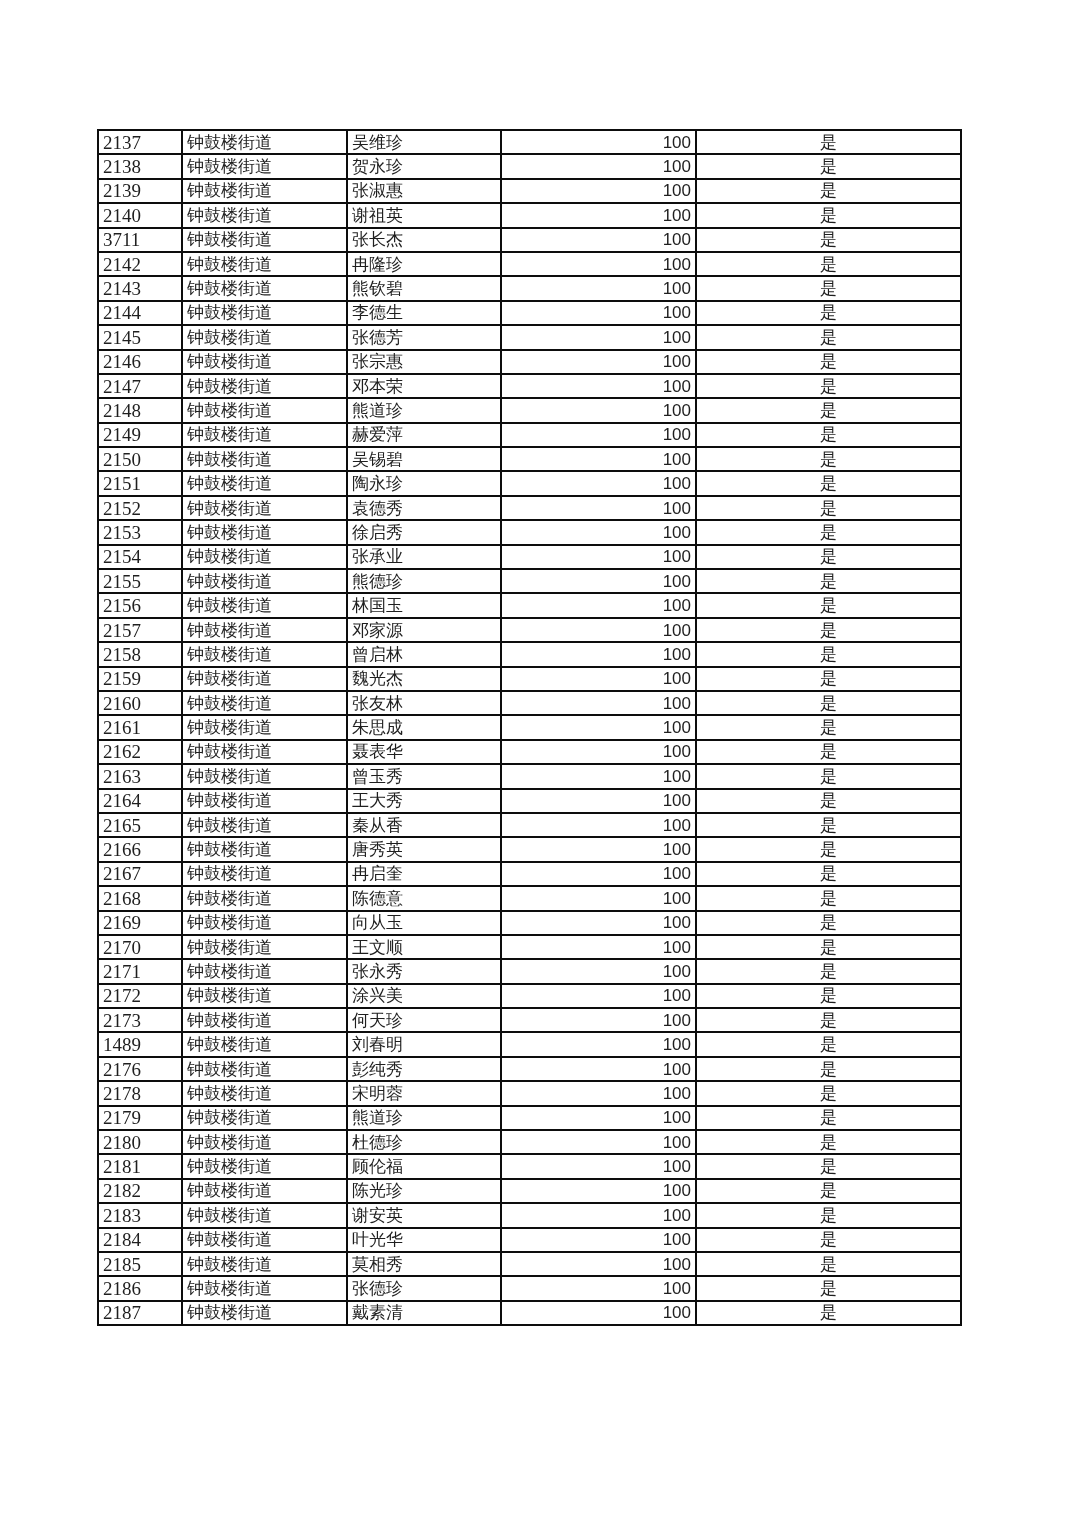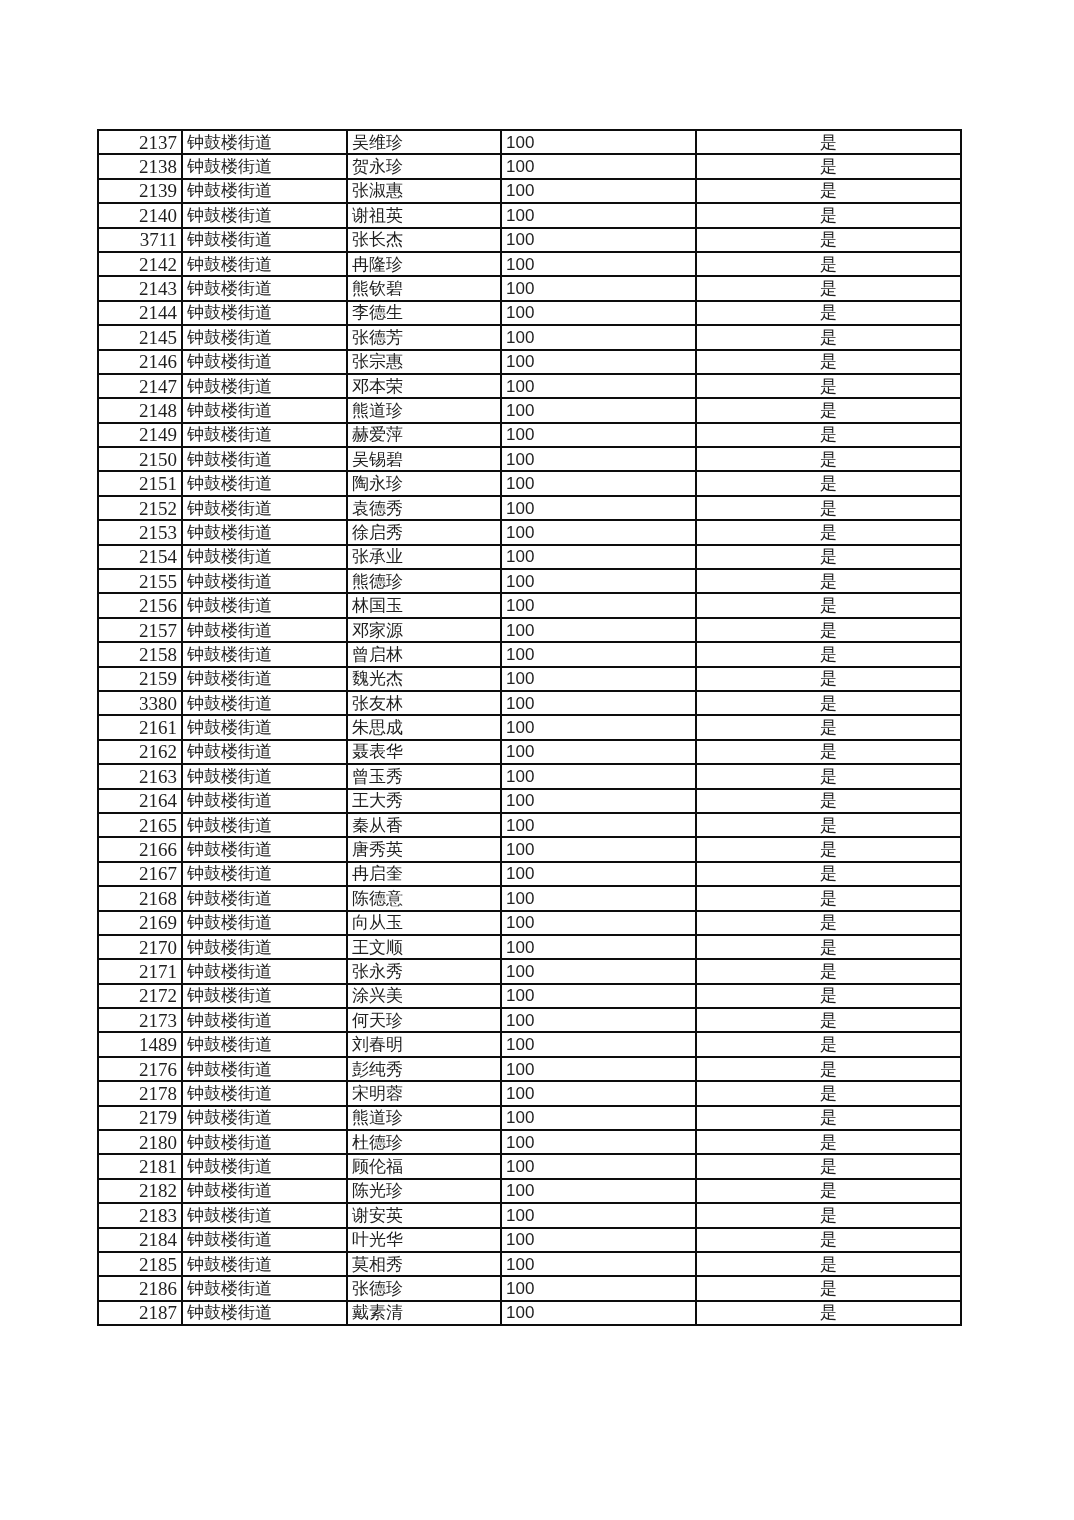--- a/index.html
+++ b/index.html
@@ -29,31 +29,31 @@
     padding: 0 4px;
     overflow: hidden;
     white-space: nowrap;
     vertical-align: middle;
     color: #1f1f1f;
     line-height: 1;
   }
   td.col-serial {
     font-family: "Liberation Serif", "DejaVu Serif", serif;
     font-size: 19px;
-    text-align: right;
+    text-align: left;
   }
   td.col-street, td.col-name {
     font-family: "Liberation Serif", "DejaVu Serif", serif;
     font-size: 17px;
     text-align: left;
   }
   td.col-score {
     font-family: "Liberation Sans", "DejaVu Sans", sans-serif;
     font-size: 17px;
-    text-align: left;
+    text-align: right;
   }
   td.col-confirmed {
     font-family: "Liberation Serif", "DejaVu Serif", serif;
     font-size: 17px;
     text-align: center;
   }
 </style>
 </head>
 <body>
 
@@ -222,21 +222,21 @@
           <td class="col-confirmed">是</td>
         </tr>
         <tr>
           <td class="col-serial">2159</td>
           <td class="col-street">钟鼓楼街道</td>
           <td class="col-name">魏光杰</td>
           <td class="col-score">100</td>
           <td class="col-confirmed">是</td>
         </tr>
         <tr>
-          <td class="col-serial">3380</td>
+          <td class="col-serial">2160</td>
           <td class="col-street">钟鼓楼街道</td>
           <td class="col-name">张友林</td>
           <td class="col-score">100</td>
           <td class="col-confirmed">是</td>
         </tr>
         <tr>
           <td class="col-serial">2161</td>
           <td class="col-street">钟鼓楼街道</td>
           <td class="col-name">朱思成</td>
           <td class="col-score">100</td>

